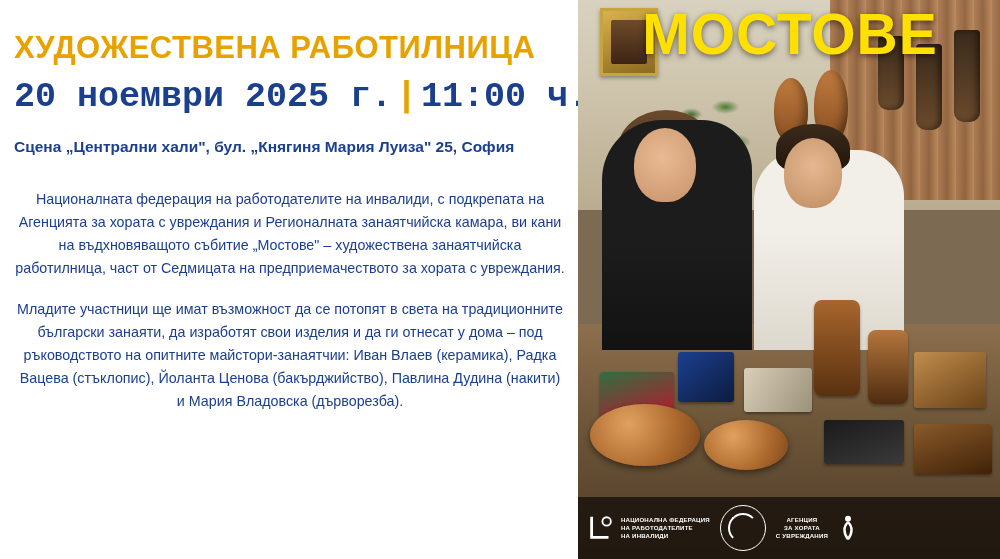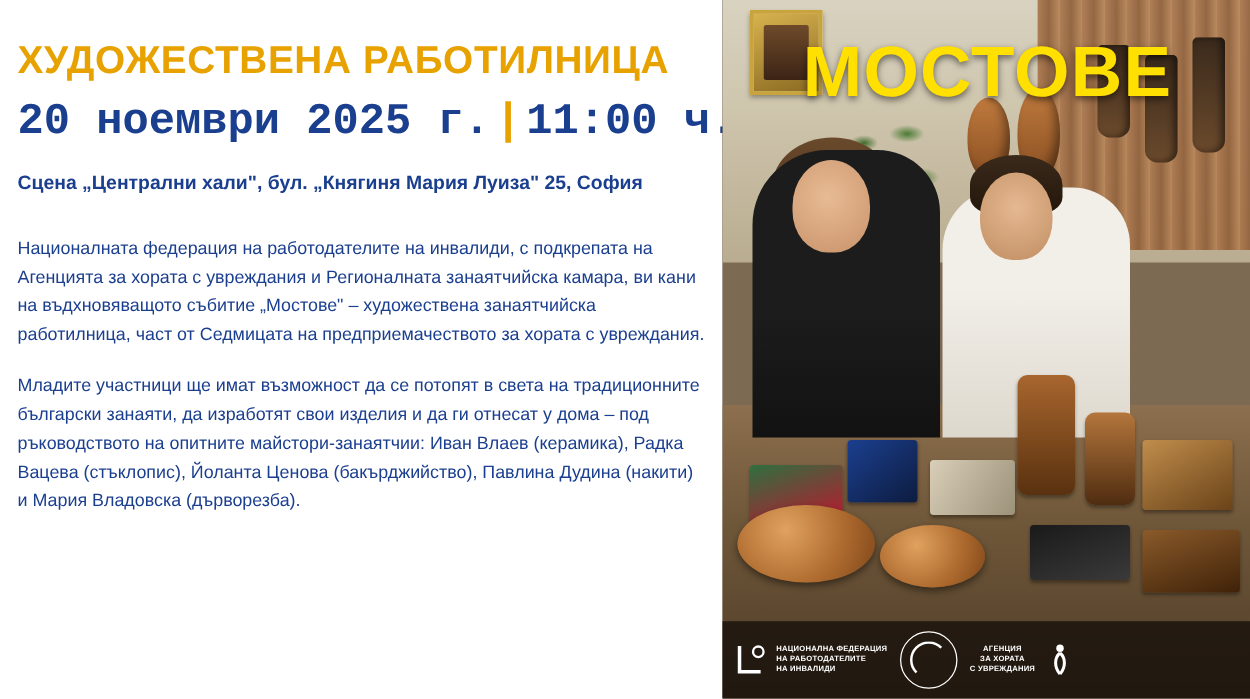--- a/index.html
+++ b/index.html
@@ -75,20 +75,21 @@
     position: absolute;
     left: 14px;
     top: 170px;
     width: 552px;
     font-size: 14.3px;
     color: #1b3f8f;
     line-height: 1.62;
   }
   .body-text p {
     margin: 0 0 17px 0;
+    text-align: center;
   }
 
   .footer-note {
     position: absolute;
     left: 14px;
     top: 512px;
     width: 552px;
     font-size: 14.3px;
     font-weight: bold;
     color: #c8102e;
@@ -231,21 +232,20 @@
     top: 6px;
     width: 416px;
     text-align: center;
     font-size: 57px;
     font-weight: bold;
     color: #ffe000;
     letter-spacing: 1px;
     text-shadow: 0 2px 6px rgba(0,0,0,0.55);
     line-height: 1;
     white-space: nowrap;
-    margin-top: 24px;
   }
 
   
   .logo-bar {
     position: absolute;
     left: 578px;
     bottom: 0;
     width: 422px;
     height: 62px;
     background: rgba(20,14,9,0.78);

